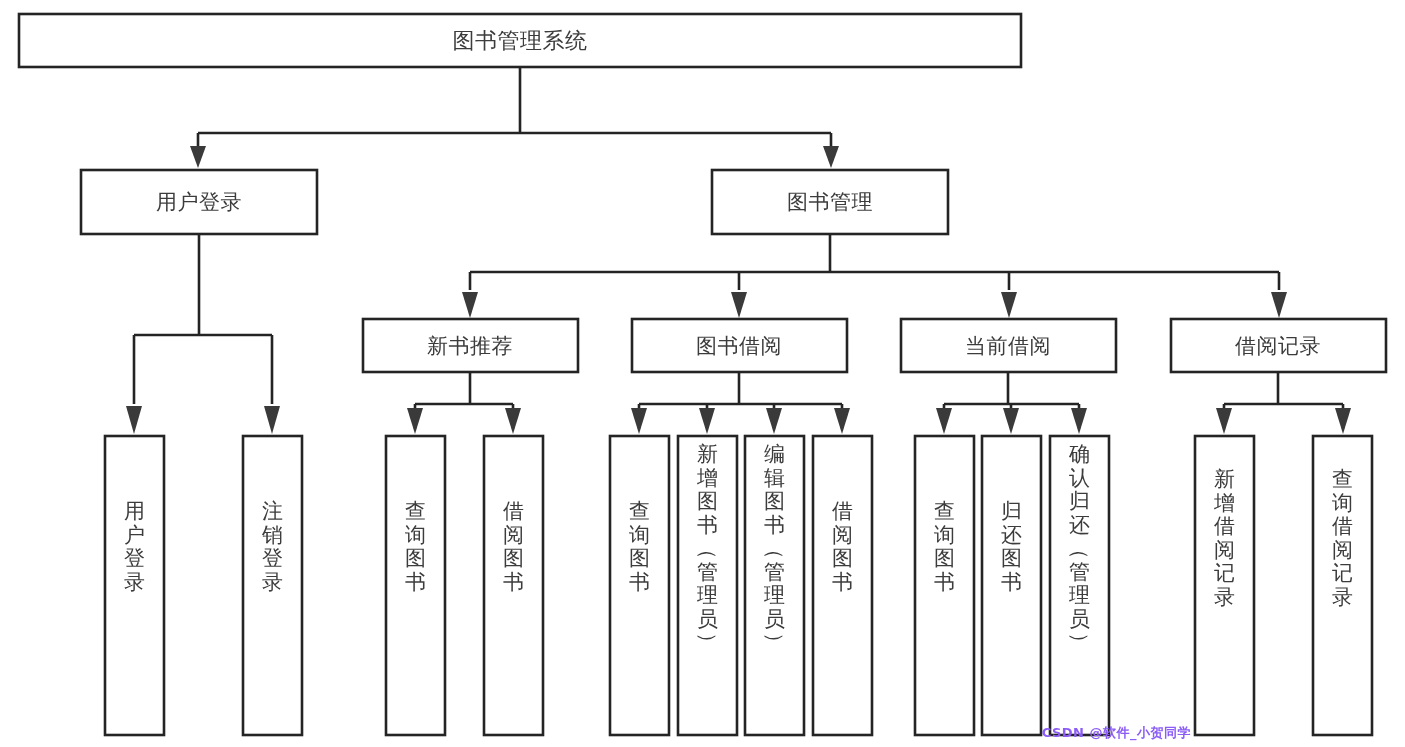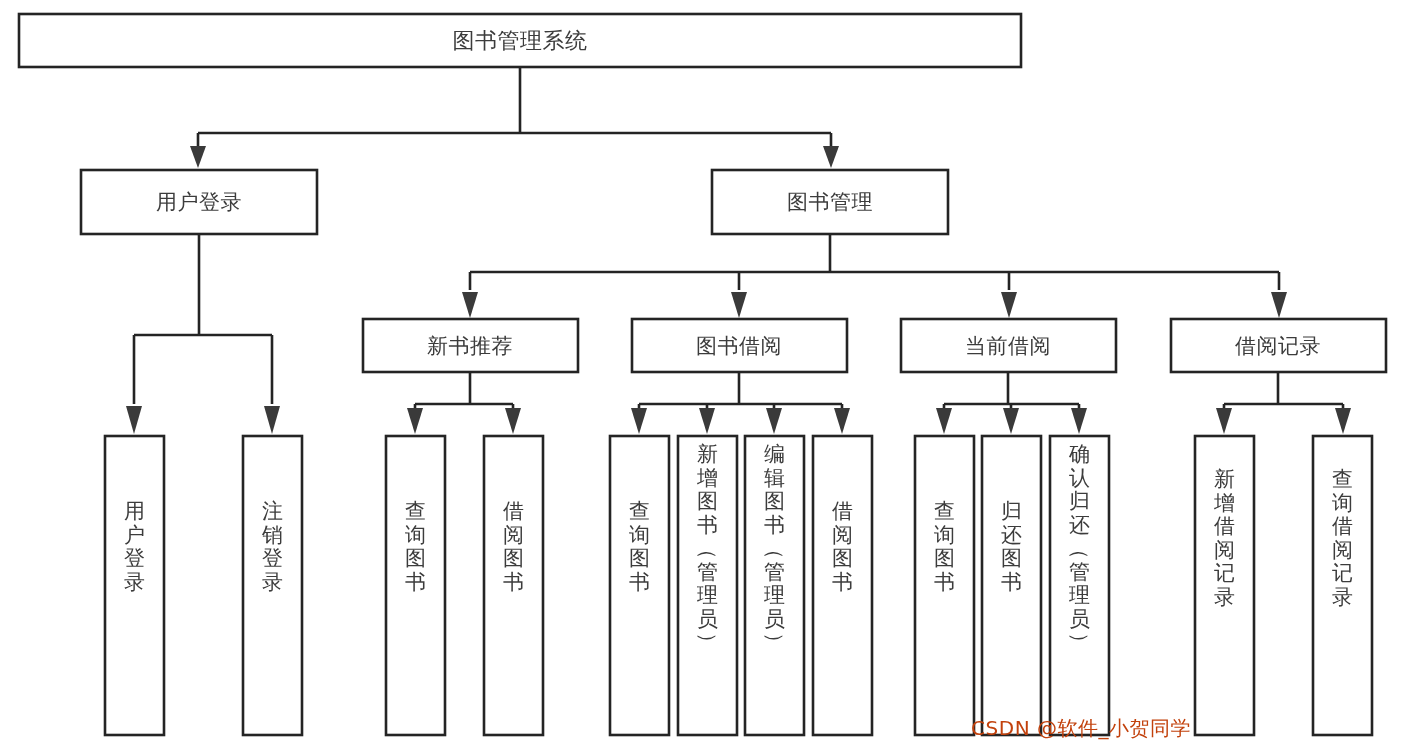--- a/index.html
+++ b/index.html
@@ -50,25 +50,26 @@
     letter-spacing: 0.5px;
   }
   .node-label-root {
     font-size: 22px;
   }
   .watermark {
     position: absolute;
     right: 8px;
     bottom: 5px;
     font-family: "DejaVu Sans", "Liberation Sans", sans-serif;
-    font-size: 20px;
-    color: #c2410c;
+    font-size: 13px;
+    color: #8b5cf6;
     letter-spacing: 0.5px;
     white-space: nowrap;
     user-select: none;
+    font-weight: bold;
   }
   
   .leaf-label {
     position: absolute;
     display: flex;
     flex-direction: column;
     align-items: center;
     justify-content: flex-start;
     font-family: "DejaVu Sans", "Liberation Sans", sans-serif;
     font-size: 21px;

